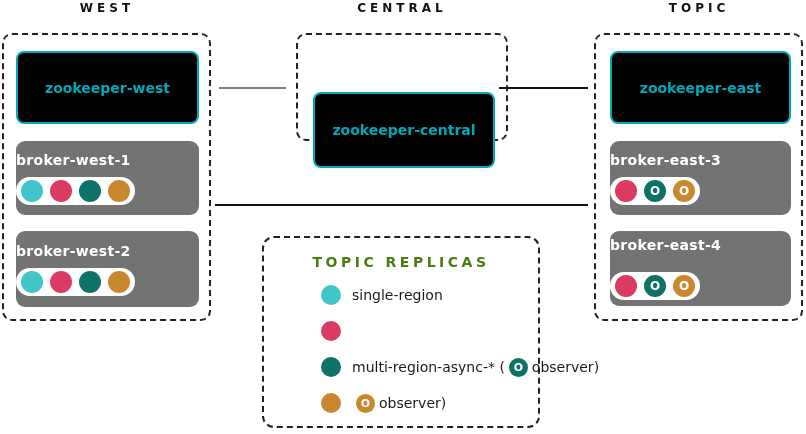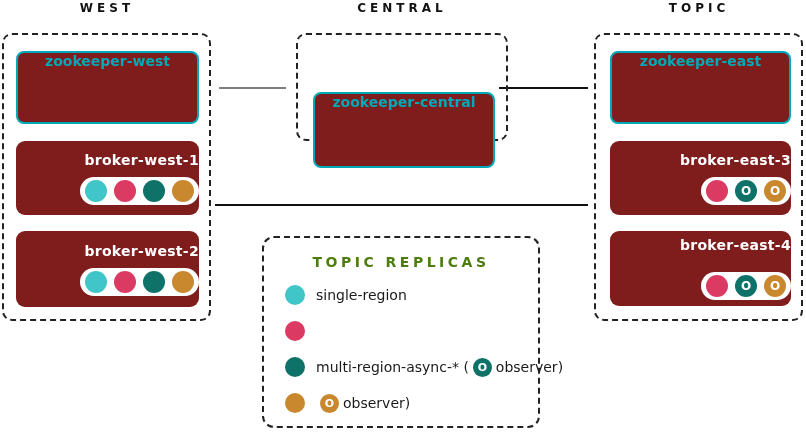--- a/index.html
+++ b/index.html
@@ -19,32 +19,32 @@
   .hdr-east { left:594px; width:210px; }
 
   
   .region { position:absolute; border:2px dashed #222222; border-radius:10px; }
   .region-west    { left:2px;   top:33px; width:205px; height:284px; }
   .region-central { left:296px; top:33px; width:208px; height:104px; }
   .region-east    { left:594px; top:33px; width:205px; height:284px; }
 
   
   .zk {
-    position:absolute; background:#7f1d1d; border:2px solid #00A9B8;
-    border-radius:8px; display:flex; align-items:flex-start; justify-content:center;
+    position:absolute; background:#000000; border:2px solid #00A9B8;
+    border-radius:8px; display:flex; align-items:center; justify-content:center;
     font-weight:bold; font-size:14px; color:#00A9B8;
   }
   .zk-west    { left:16px;  top:51px; width:179px; height:69px; }
   .zk-central { left:313px; top:60px; width:178px; height:72px;margin-top:32px; }
   .zk-east    { left:610px; top:51px; width:177px; height:69px; }
 
   
   .broker {
-    position:absolute; background:#7f1d1d; border-radius:9px; color:#ffffff;
-    display:flex; flex-direction:column; align-items:flex-end; justify-content:center;
+    position:absolute; background:#737373; border-radius:9px; color:#ffffff;
+    display:flex; flex-direction:column; align-items:flex-start; justify-content:center;
     gap:9px;
   }
   .bw1 { left:16px;  top:141px; width:183px; height:74px; }
   .bw2 { left:16px;  top:231px; width:183px; height:76px; }
   .be3 { left:610px; top:141px; width:181px; height:74px; }
   .be4 { left:610px; top:231px; width:181px; height:75px;gap:19px; }
   .broker-label { font-weight:bold; font-size:14px; letter-spacing:0.3px; }
 
   .pill {
     background:#ffffff; border-radius:999px; padding:3px 5px;
@@ -74,21 +74,21 @@
   .legend-title {
     position:absolute; top:16px; left:0; width:100%; text-align:center;
     font-weight:bold; font-size:14px; letter-spacing:3.5px; color:#4d7c0f;
   }
   .legend-items {
     position:absolute; left:21px; top:47px;
     display:flex; flex-direction:column; gap:16px;
   }
   .legend-item {
     display:flex; align-items:center; height:20px;
-    font-size:14px; white-space:nowrap; color:#1a1a1a;
+    font-size:14px; white-space:nowrap; color:#1a1a1a;margin-left:36px;
   }
   .ldot { width:20px; height:20px; border-radius:50%; margin-right:11px; flex:none; }
   .obs {
     width:19px; height:19px; border-radius:50%; flex:none;
     display:inline-flex; align-items:center; justify-content:center;
     color:#ffffff; font-weight:bold; font-size:11px; line-height:1;
     margin:0 4px;
   }
 </style>
 </head>

